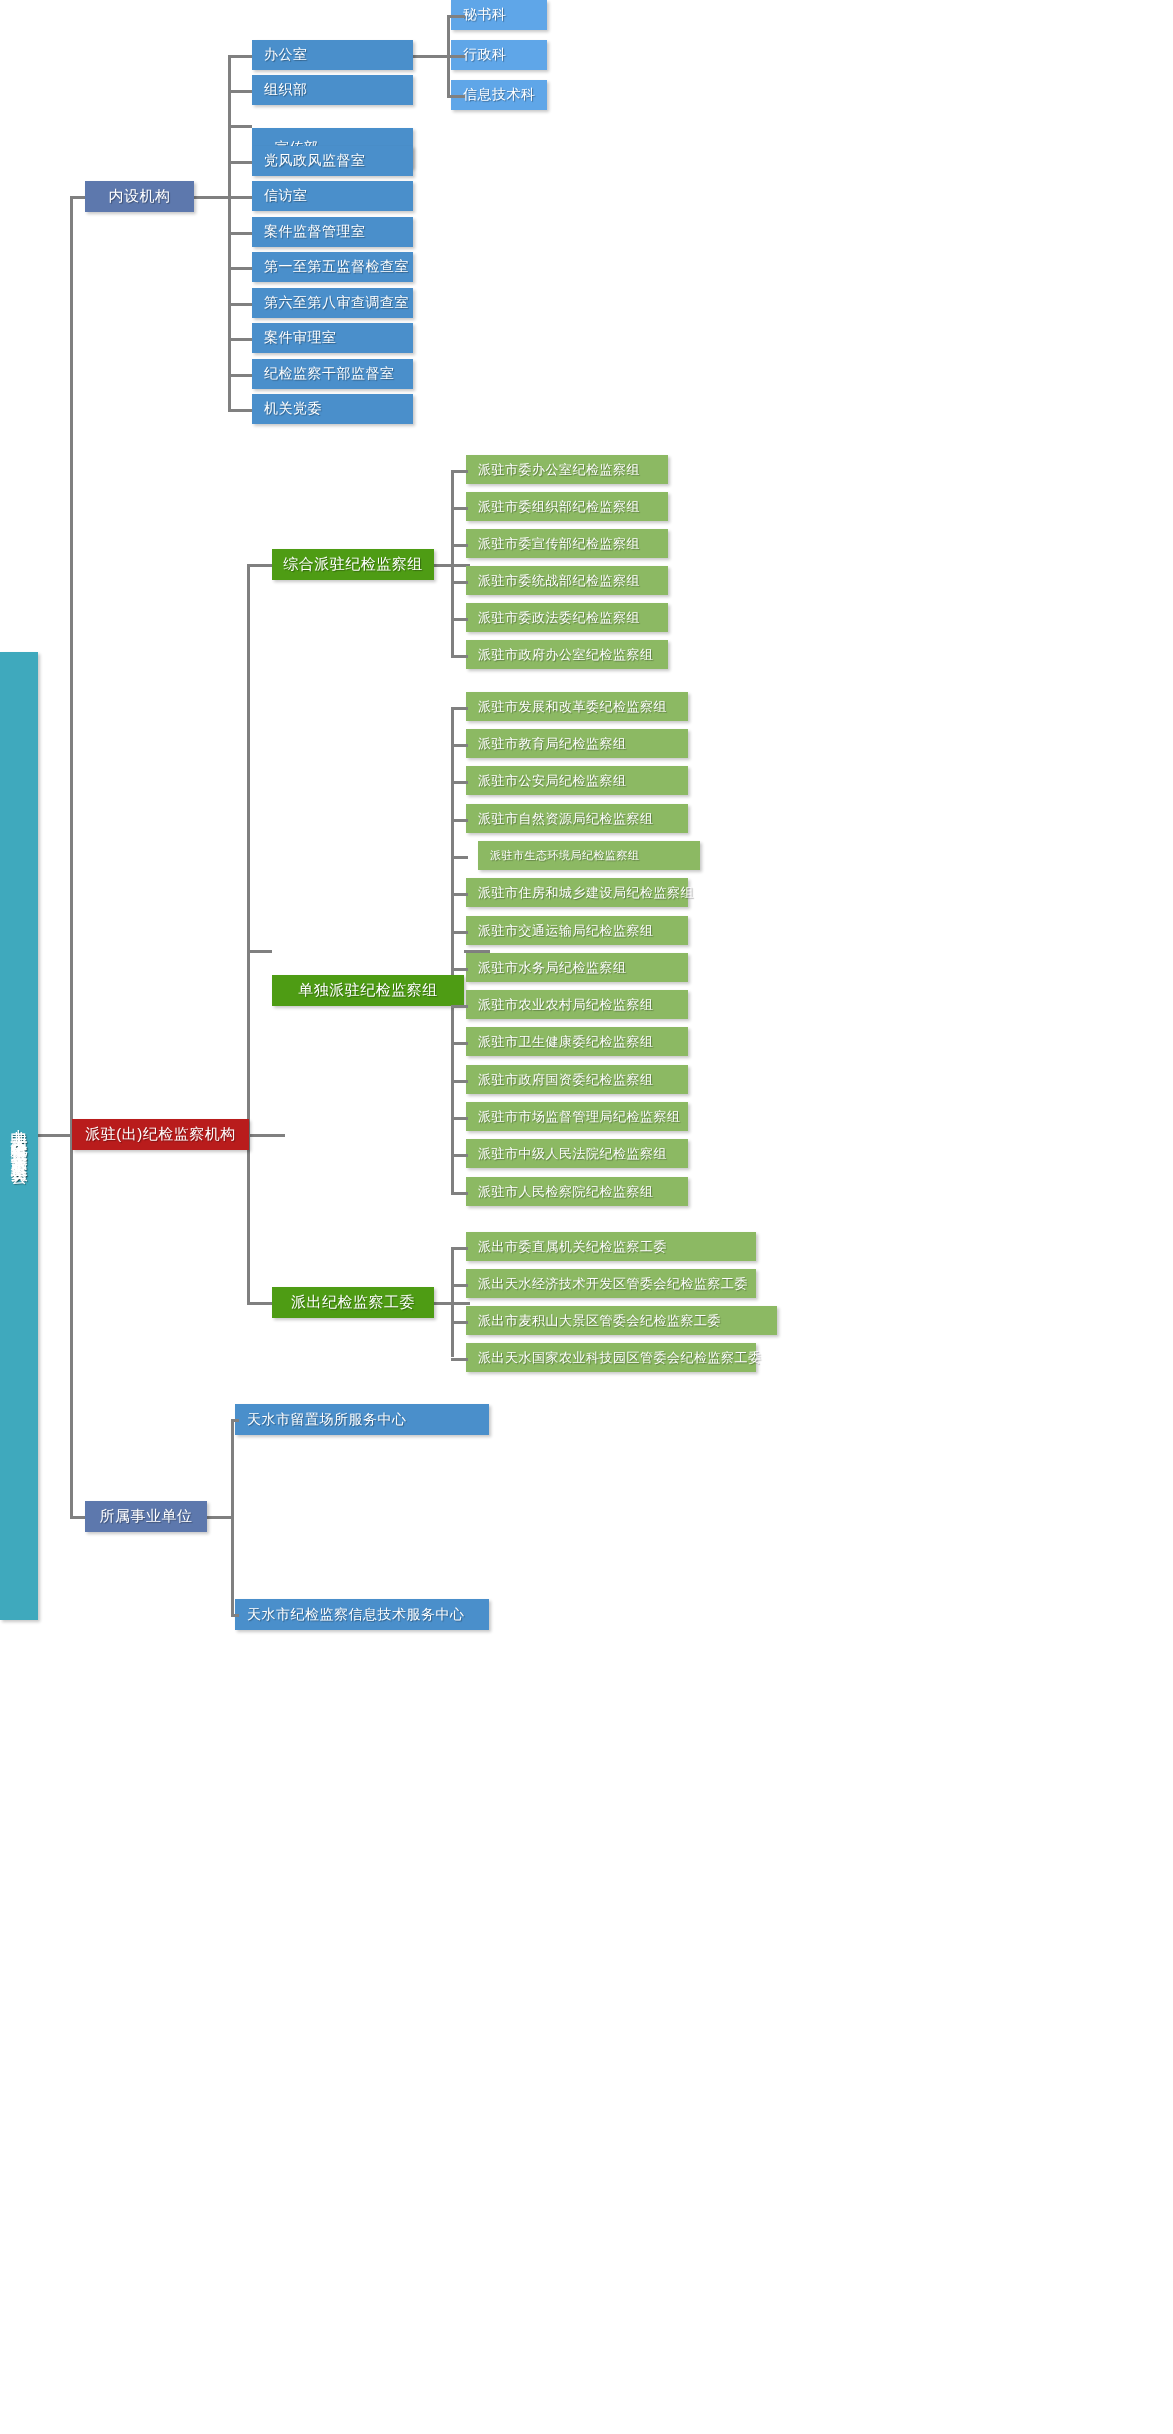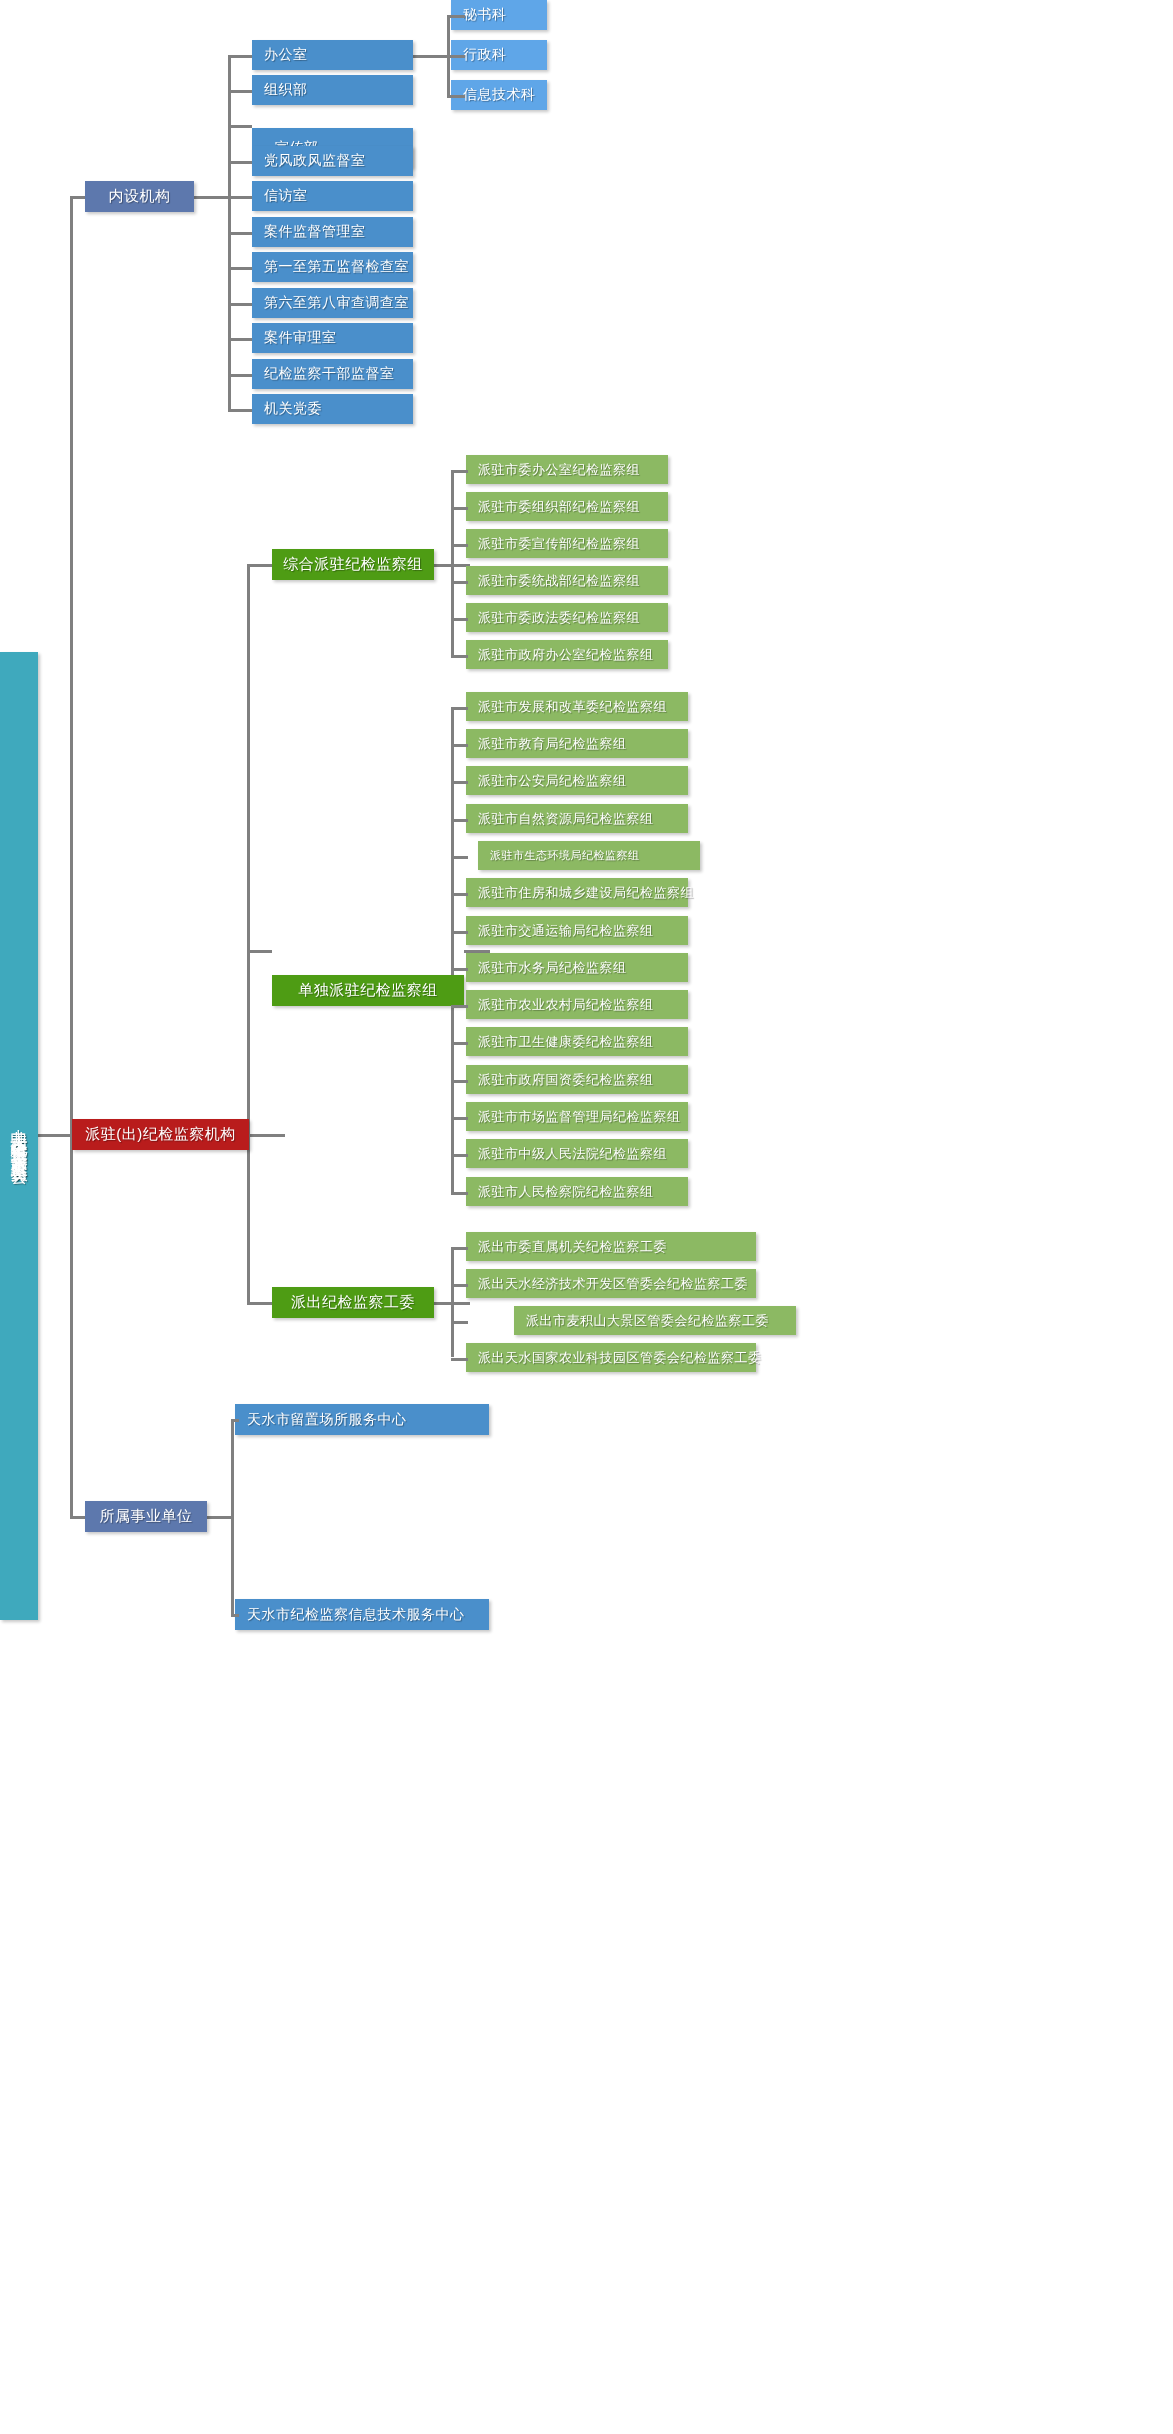--- a/index.html
+++ b/index.html
@@ -180,21 +180,21 @@
   <div class="ln h" style="left:451px; top:968px;  width:17px;"></div>
   <div class="ln h" style="left:451px; top:1005px; width:17px;"></div>
   <div class="ln h" style="left:451px; top:1042px; width:17px;"></div>
   <div class="ln h" style="left:451px; top:1080px; width:17px;"></div>
   <div class="ln h" style="left:451px; top:1117px; width:17px;"></div>
   <div class="ln h" style="left:451px; top:1154px; width:17px;"></div>
   <div class="ln h" style="left:451px; top:1192px; width:17px;"></div>
 
   <div class="node c-l4green pad" style="left:466px; top:1232px; width:290px; height:29px; font-size:13px;">派出市委直属机关纪检监察工委</div>
   <div class="node c-l4green pad" style="left:466px; top:1269px; width:290px; height:29px; font-size:13px;">派出天水经济技术开发区管委会纪检监察工委</div>
-  <div class="node c-l4green pad" style="left:466px; top:1306px; width:282px; height:29px; font-size:13px;margin-left:48px;">派出市麦积山大景区管委会纪检监察工委</div>
+  <div class="node c-l4green pad" style="left:466px; top:1306px; width:311px; height:29px; font-size:13px;">派出市麦积山大景区管委会纪检监察工委</div>
   <div class="node c-l4green pad" style="left:466px; top:1343px; width:290px; height:29px; font-size:13px;">派出天水国家农业科技园区管委会纪检监察工委</div>
   <div class="ln h" style="left:451px; top:1247px; width:17px;"></div>
   <div class="ln h" style="left:451px; top:1284px; width:17px;"></div>
   <div class="ln h" style="left:451px; top:1321px; width:17px;"></div>
   <div class="ln h" style="left:451px; top:1358px; width:17px;"></div>
 
   <div class="node c-l3blue pad" style="left:235px; top:1404px; width:254px; height:31px; font-size:14px;">天水市留置场所服务中心</div>
   <div class="node c-l3blue pad" style="left:235px; top:1599px; width:254px; height:31px; font-size:14px;">天水市纪检监察信息技术服务中心</div>
   <div class="ln h" style="left:231px; top:1419px; width:8px;"></div>
   <div class="ln h" style="left:231px; top:1614px; width:8px;"></div>

